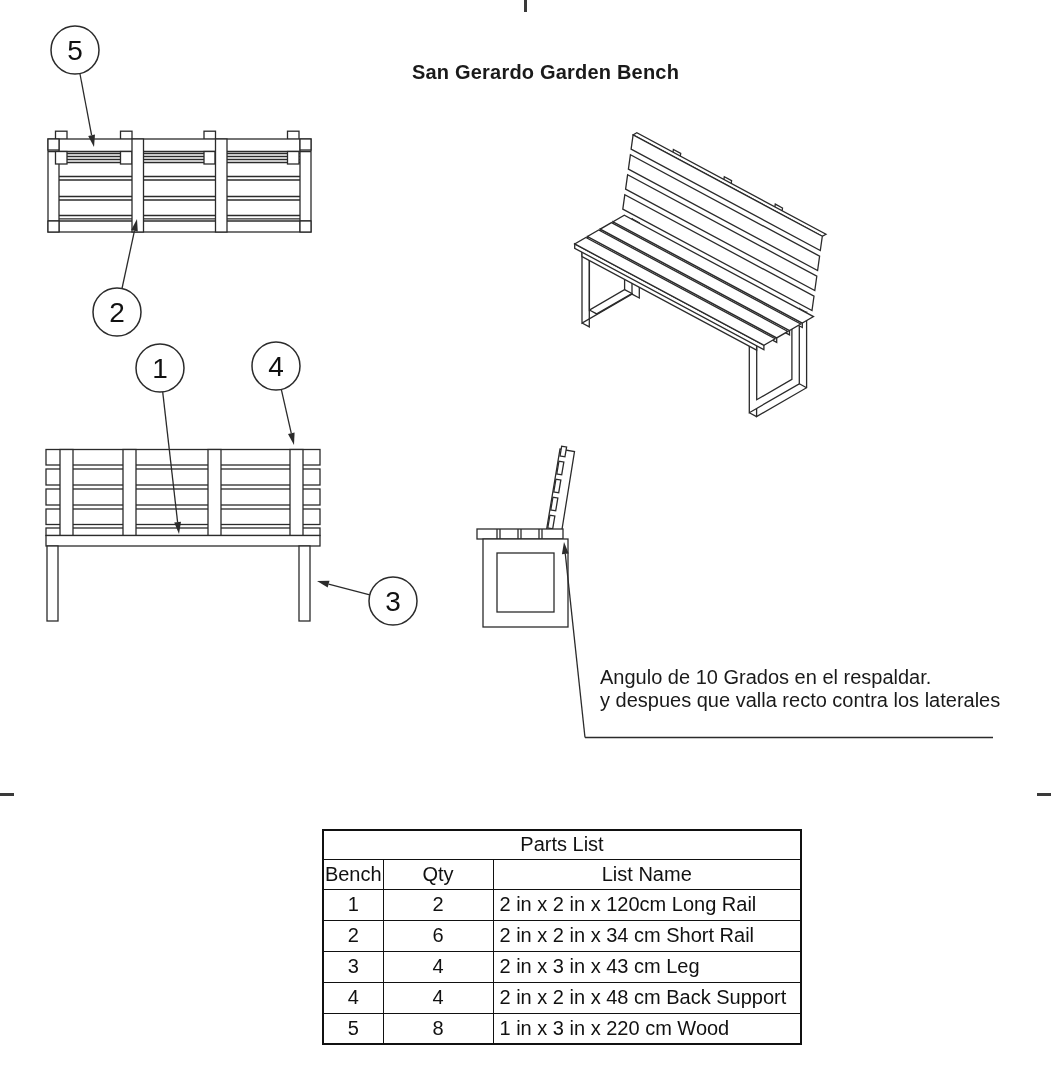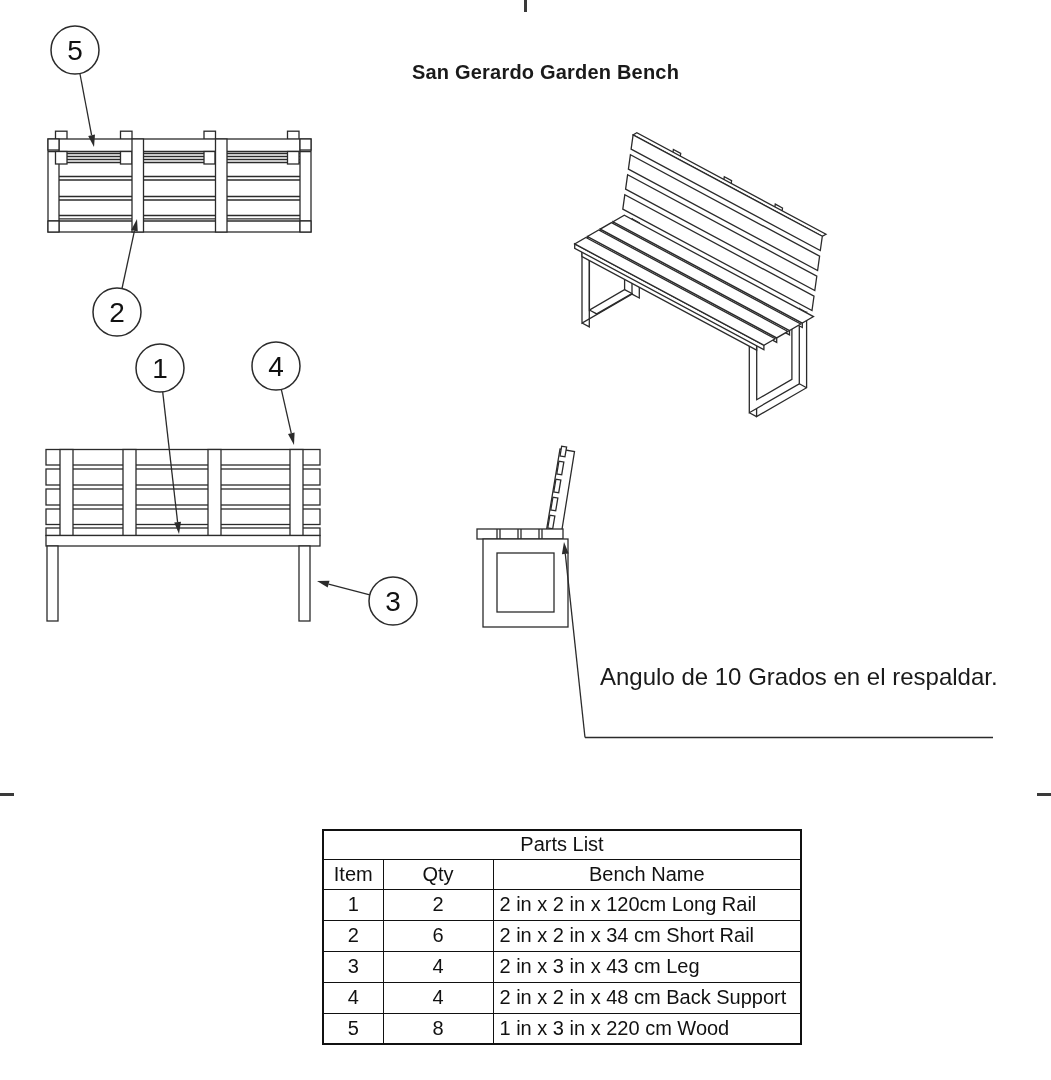--- a/index.html
+++ b/index.html
@@ -1,20 +1,20 @@
 <!DOCTYPE html>
 <html><head>
 <meta charset="utf-8">
 <style>
   html,body{margin:0;padding:0;background:#fff;}
   .page{position:relative;width:1051px;height:1080px;background:#ffffff;overflow:hidden;
         font-family:"Liberation Sans", sans-serif;color:#1a1a1a;}
   .abs{position:absolute;}
   .title{font-size:20px;font-weight:bold;letter-spacing:.2px;white-space:nowrap;}
-  .note{font-size:24px;line-height:22.6px;white-space:nowrap;}
+  .note{font-size:20px;line-height:22.6px;white-space:nowrap;}
   svg{position:absolute;left:0;top:0;}
   svg .ln{stroke:#2b2b2b;stroke-width:1.3;fill:none;}
   svg .wf{stroke:#2b2b2b;stroke-width:1.3;fill:#ffffff;}
   svg .ar{fill:#2b2b2b;stroke:none;}
   svg .mk{fill:#3a3a3a;stroke:none;}
   svg .cnum{font-family:"Liberation Sans",sans-serif;font-size:28px;fill:#111;}
   table.parts{position:absolute;left:322px;top:829px;width:478px;border-collapse:collapse;
               table-layout:fixed;font-size:20px;color:#111;background:#fff;border:2px solid #111;}
   table.parts td{border:1.6px solid #111;padding:0;vertical-align:middle;overflow:hidden;white-space:nowrap;}
   table.parts td.c{text-align:center;}
@@ -211,36 +211,37 @@
     <polygon class="ar" points="564,542 561.9,554.3 568.7,553.5"></polygon>
     <line class="ln" x1="565.3" y1="553.9" x2="585" y2="737.5"></line>
     <line class="ln" x1="585" y1="737.5" x2="993" y2="737.5" style="stroke-width:1.6"></line>
   </g>
 </svg>
 
 <div class="abs title" style="left:368px;top:61px;margin-left:44px;">San Gerardo Garden Bench</div>
 
 <div class="abs note" style="left:600px;top:666px;">
   <div>Angulo de 10 Grados en el respaldar.</div>
+  <div>y despues que valla recto contra los laterales</div>
 </div>
 
 <table class="parts">
   <colgroup>
         <col style="width:60px">
         <col style="width:110px">
         <col style="width:308px">
       </colgroup>
   <tbody>
         <tr class="r-cap">
     <td colspan="3" class="c">Parts List</td>
   </tr>
   <tr class="r-head">
-    <td class="c">Item</td>
+    <td class="c">Bench</td>
     <td class="c">Qty</td>
-    <td class="c">Bench Name</td>
+    <td class="c">List Name</td>
   </tr>
   <tr class="r-data">
     <td class="c">1</td>
     <td class="c">2</td>
     <td class="n">2 in x 2 in x 120cm Long Rail</td>
   </tr>
   <tr class="r-data">
     <td class="c">2</td>
     <td class="c">6</td>
     <td class="n">2 in x 2 in x 34 cm Short Rail</td>

